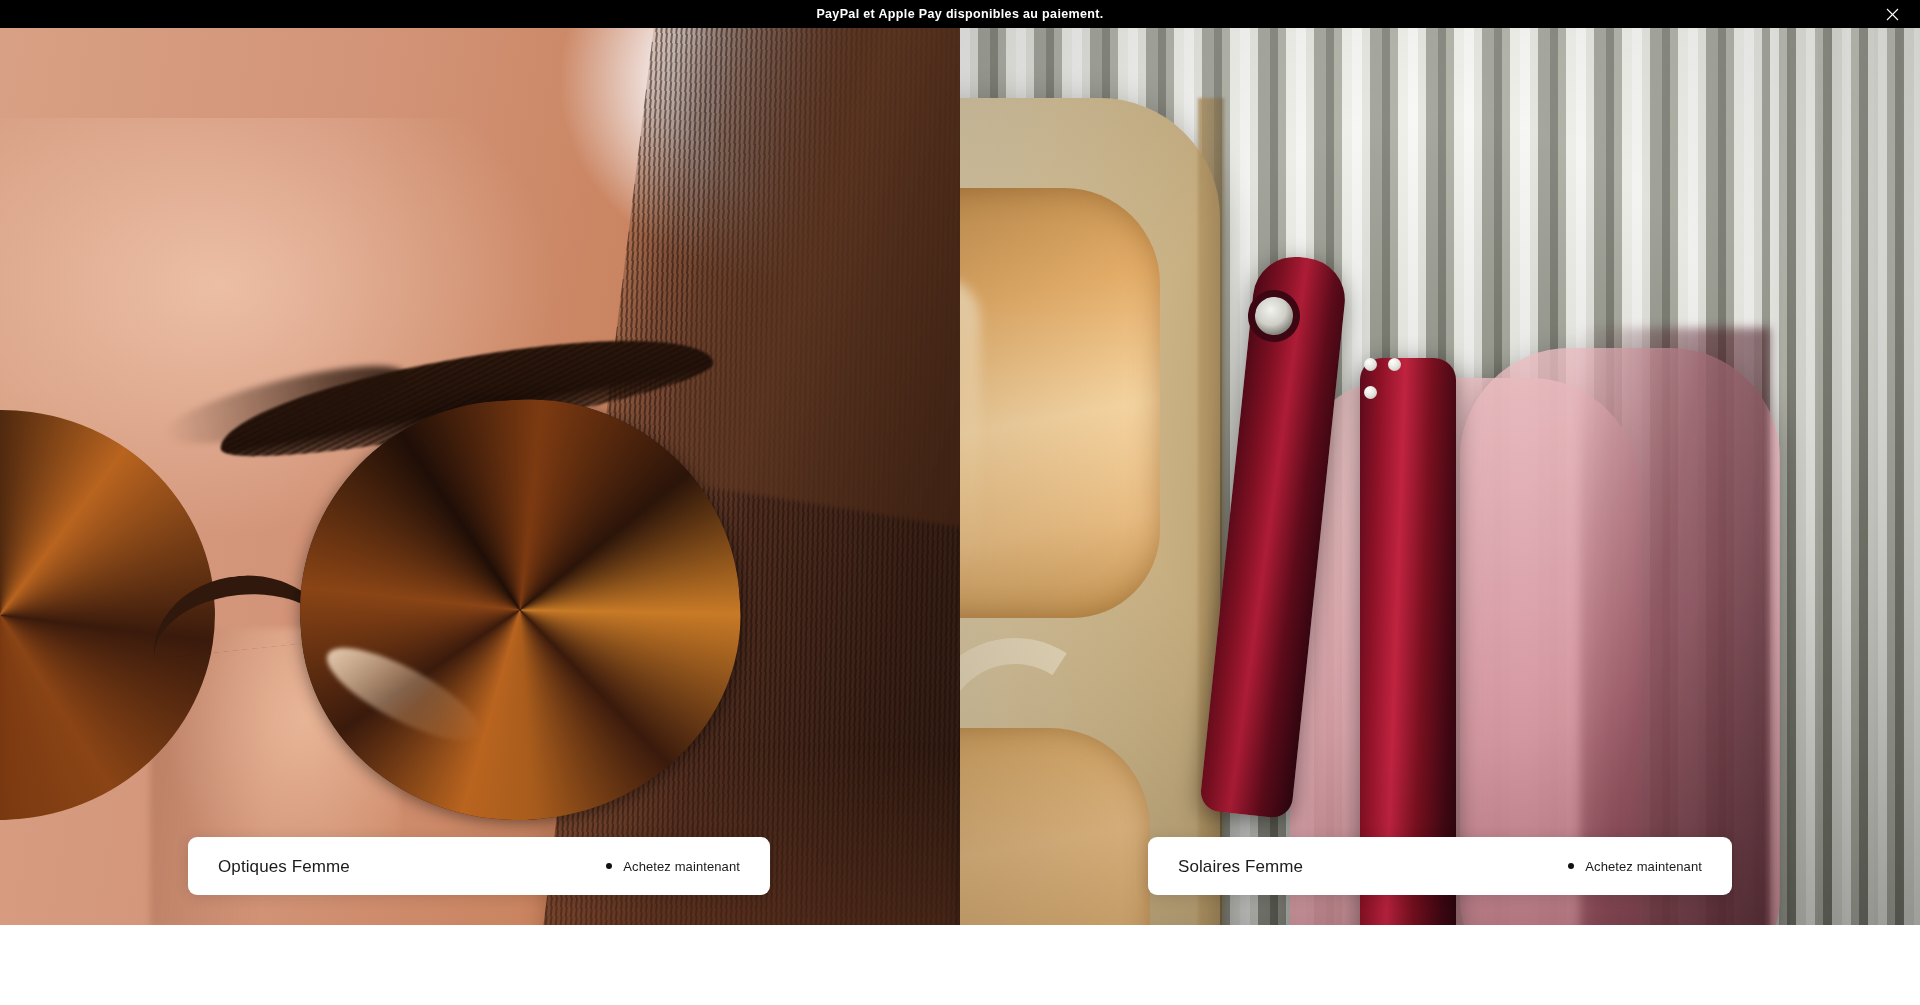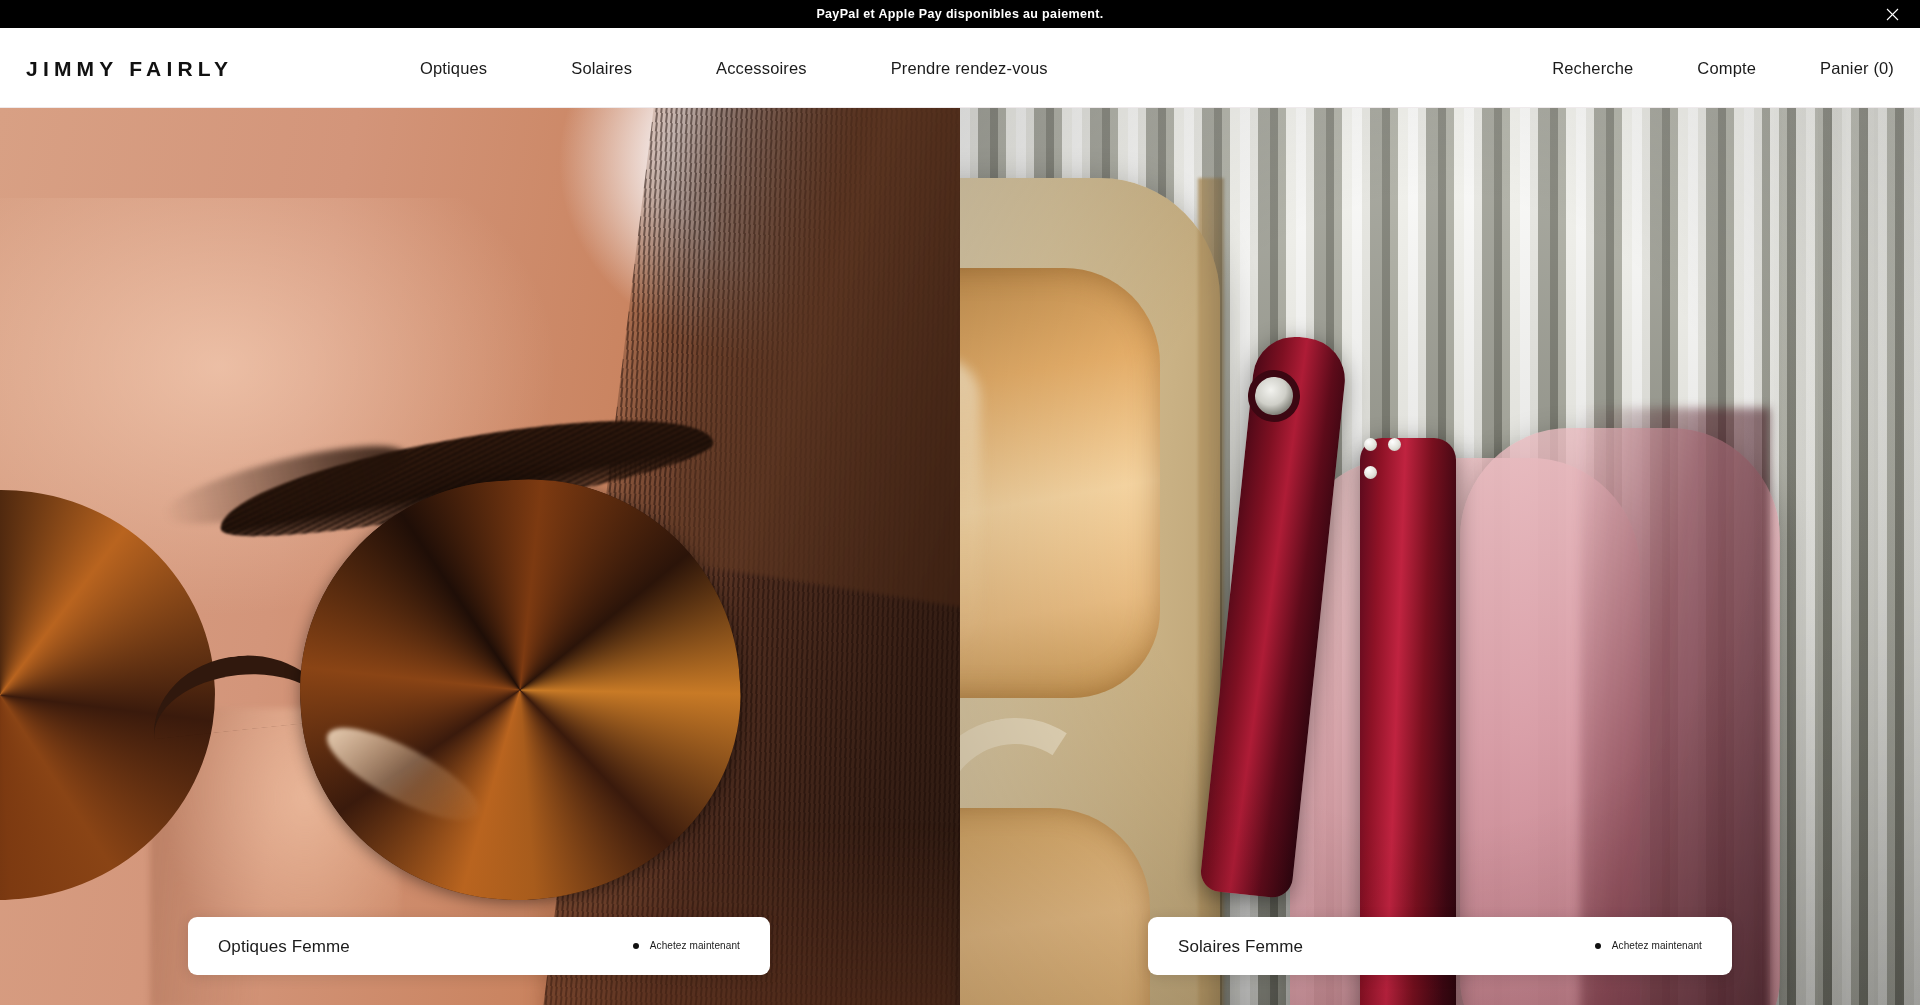--- a/index.html
+++ b/index.html
@@ -333,57 +333,41 @@
     box-shadow:0 2px 14px rgba(0,0,0,.12);
     z-index:5;
   }
   .promo-card.left{ left:188px; width:582px; }
   .promo-card.right{ left:188px; width:584px; }
   .promo-title{
     font-size:17px; color:#1b1b1b; letter-spacing:.1px; line-height:1; white-space:nowrap;
   }
   .promo-cta{
     display:flex; align-items:center; gap:11px;
-    font-size:10px; color:#1b1b1b; letter-spacing:.1px; line-height:1; white-space:nowrap;
+    font-size:13px; color:#1b1b1b; letter-spacing:.1px; line-height:1; white-space:nowrap;
   }
   .promo-dot{
     width:6px; height:6px; border-radius:50%; background:#111111; flex:none;
   }
 </style>
 </head>
 <body>
 
 <div class="page">
 
   <div class="announce">
     <span class="announce-text">PayPal et Apple Pay disponibles au paiement.</span>
     <span class="announce-close">
       <svg width="13" height="13" viewBox="0 0 13 13" aria-hidden="true">
         <line x1="1" y1="1" x2="12" y2="12" stroke="#ffffff" stroke-width="1.1"></line>
         <line x1="12" y1="1" x2="1" y2="12" stroke="#ffffff" stroke-width="1.1"></line>
       </svg>
     </span>
   </div>
 
-  <div class="header">
-    <div class="logo">JIMMY FAIRLY</div>
-
-    <nav class="nav-main">
-      <span class="nav-link">Optiques</span>
-      <span class="nav-link">Solaires</span>
-      <span class="nav-link">Accessoires</span>
-      <span class="nav-link">Prendre rendez-vous</span>
-    </nav>
-
-    <nav class="nav-right">
-      <span class="nav-link">Recherche</span>
-      <span class="nav-link">Compte</span>
-      <span class="nav-link">Panier (0)</span>
-    </nav>
-  </div>
 
   <div class="hero">
 
     <div class="hero-panel panel-optiques">
       <div class="pl-bg"></div>
       <div class="pl-skinlight"></div>
       <div class="pl-hair"></div>
       <div class="pl-hair2"></div>
       <div class="pl-brow"></div>
       <div class="pl-brow-soft"></div>

